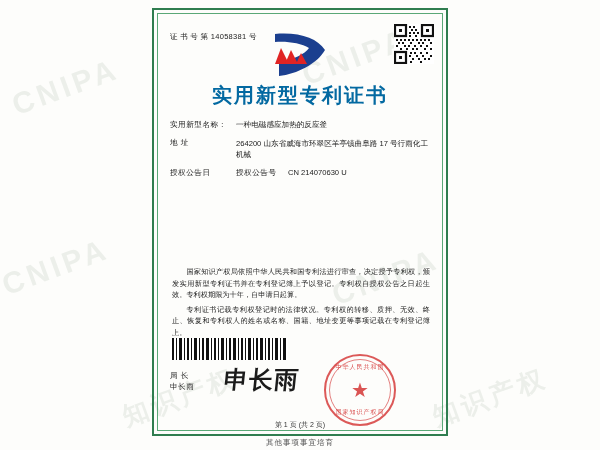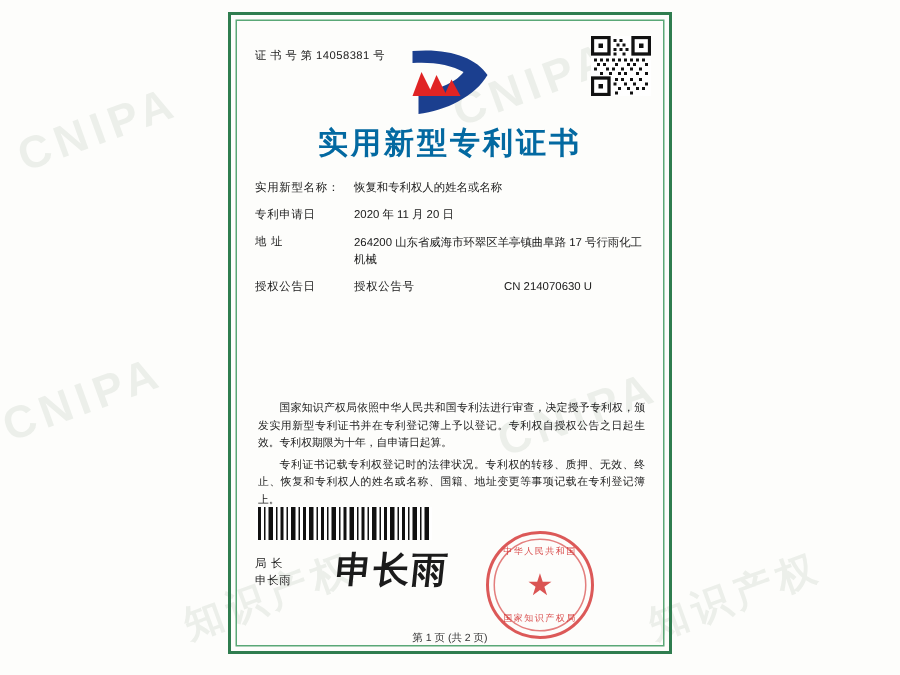--- a/index.html
+++ b/index.html
@@ -342,34 +342,30 @@
         <path d="M26 20 L33 34 L20 34 Z" fill="#e02424"></path>
         <path d="M36 23 L42 34 L31 34 Z" fill="#e02424"></path>
       </svg>
     </div>
 
     <div class="main-title">实用新型专利证书</div>
 
     <div class="fields">
       <div class="field-row">
         <div class="field-label">实用新型名称：</div>
-        <div class="field-value">恢复和专利权人的姓名或名称</div>
-      </div>
-      <div class="field-row">
-        <div class="field-label spread">专利申请日</div>
-        <div class="field-value">2020 年 11 月 20 日</div>
+        <div class="field-value">一种电磁感应加热的反应釜</div>
       </div>
       <div class="field-row">
         <div class="field-label spread">地 址</div>
         <div class="field-value two-line">264200 山东省威海市环翠区羊亭镇曲阜路 17 号行雨化工机械</div>
       </div>
       <div class="field-row">
         <div class="field-label spread">授权公告日</div>
         <div class="field-label spread" style="flex:0 0 52px;">授权公告号</div>
-        <div class="field-value" style="flex:0 0 86px;margin-left:48px;">CN 214070630 U</div>
+        <div class="field-value" style="flex:0 0 86px;">CN 214070630 U</div>
       </div>
     </div>
 
     <div class="paragraphs">
       <p>国家知识产权局依照中华人民共和国专利法进行审查，决定授予专利权，颁发实用新型专利证书并在专利登记簿上予以登记。专利权自授权公告之日起生效。专利权期限为十年，自申请日起算。</p>
       <p>专利证书记载专利权登记时的法律状况。专利权的转移、质押、无效、终止、恢复和专利权人的姓名或名称、国籍、地址变更等事项记载在专利登记簿上。</p>
     </div>
 
     <div class="barcode">
       <svg width="118" height="22" viewBox="0 0 118 22" aria-hidden="true">
@@ -419,13 +415,14 @@
       <div class="ring"></div>
       <div class="ring2"></div>
       <div class="seal-top">中华人民共和国</div>
       <div class="star">★</div>
       <div class="seal-bottom">国家知识产权局</div>
     </div>
 
     <div class="page-no">第 1 页 (共 2 页)</div>
   </div>
 
+  <div class="footer-note">其他事项事宜培育</div>
 </div>
 
 </body></html>

